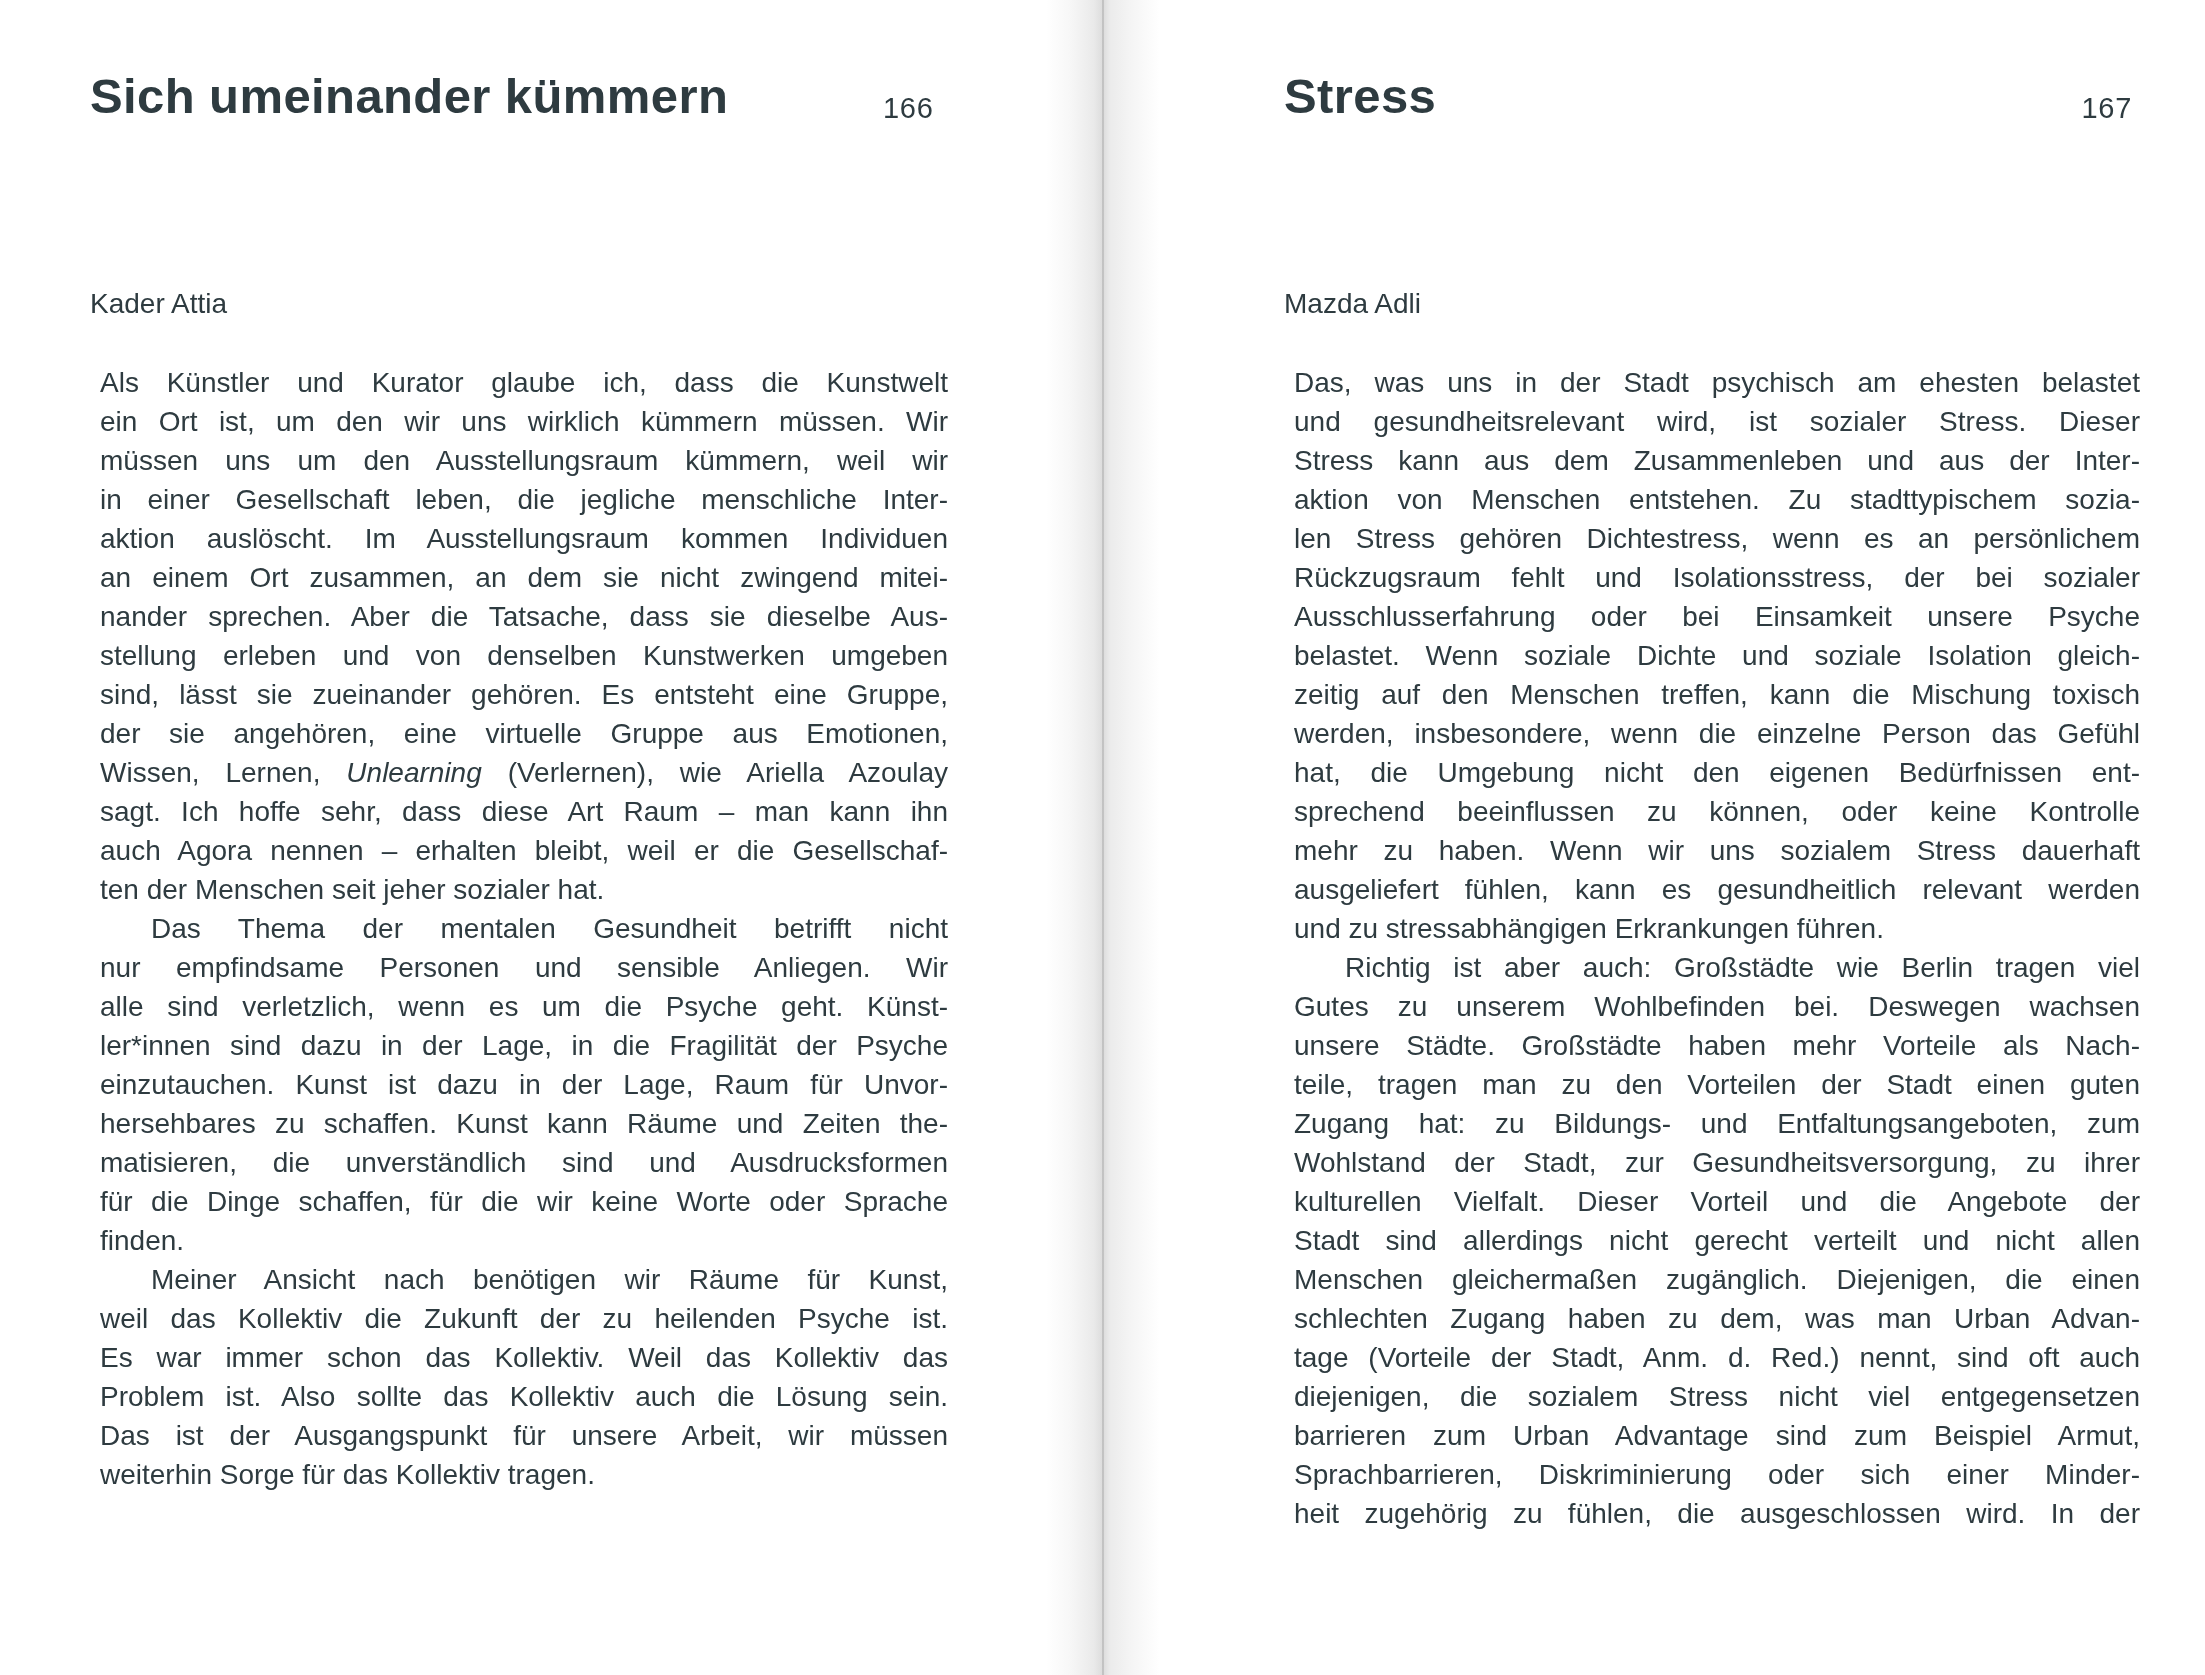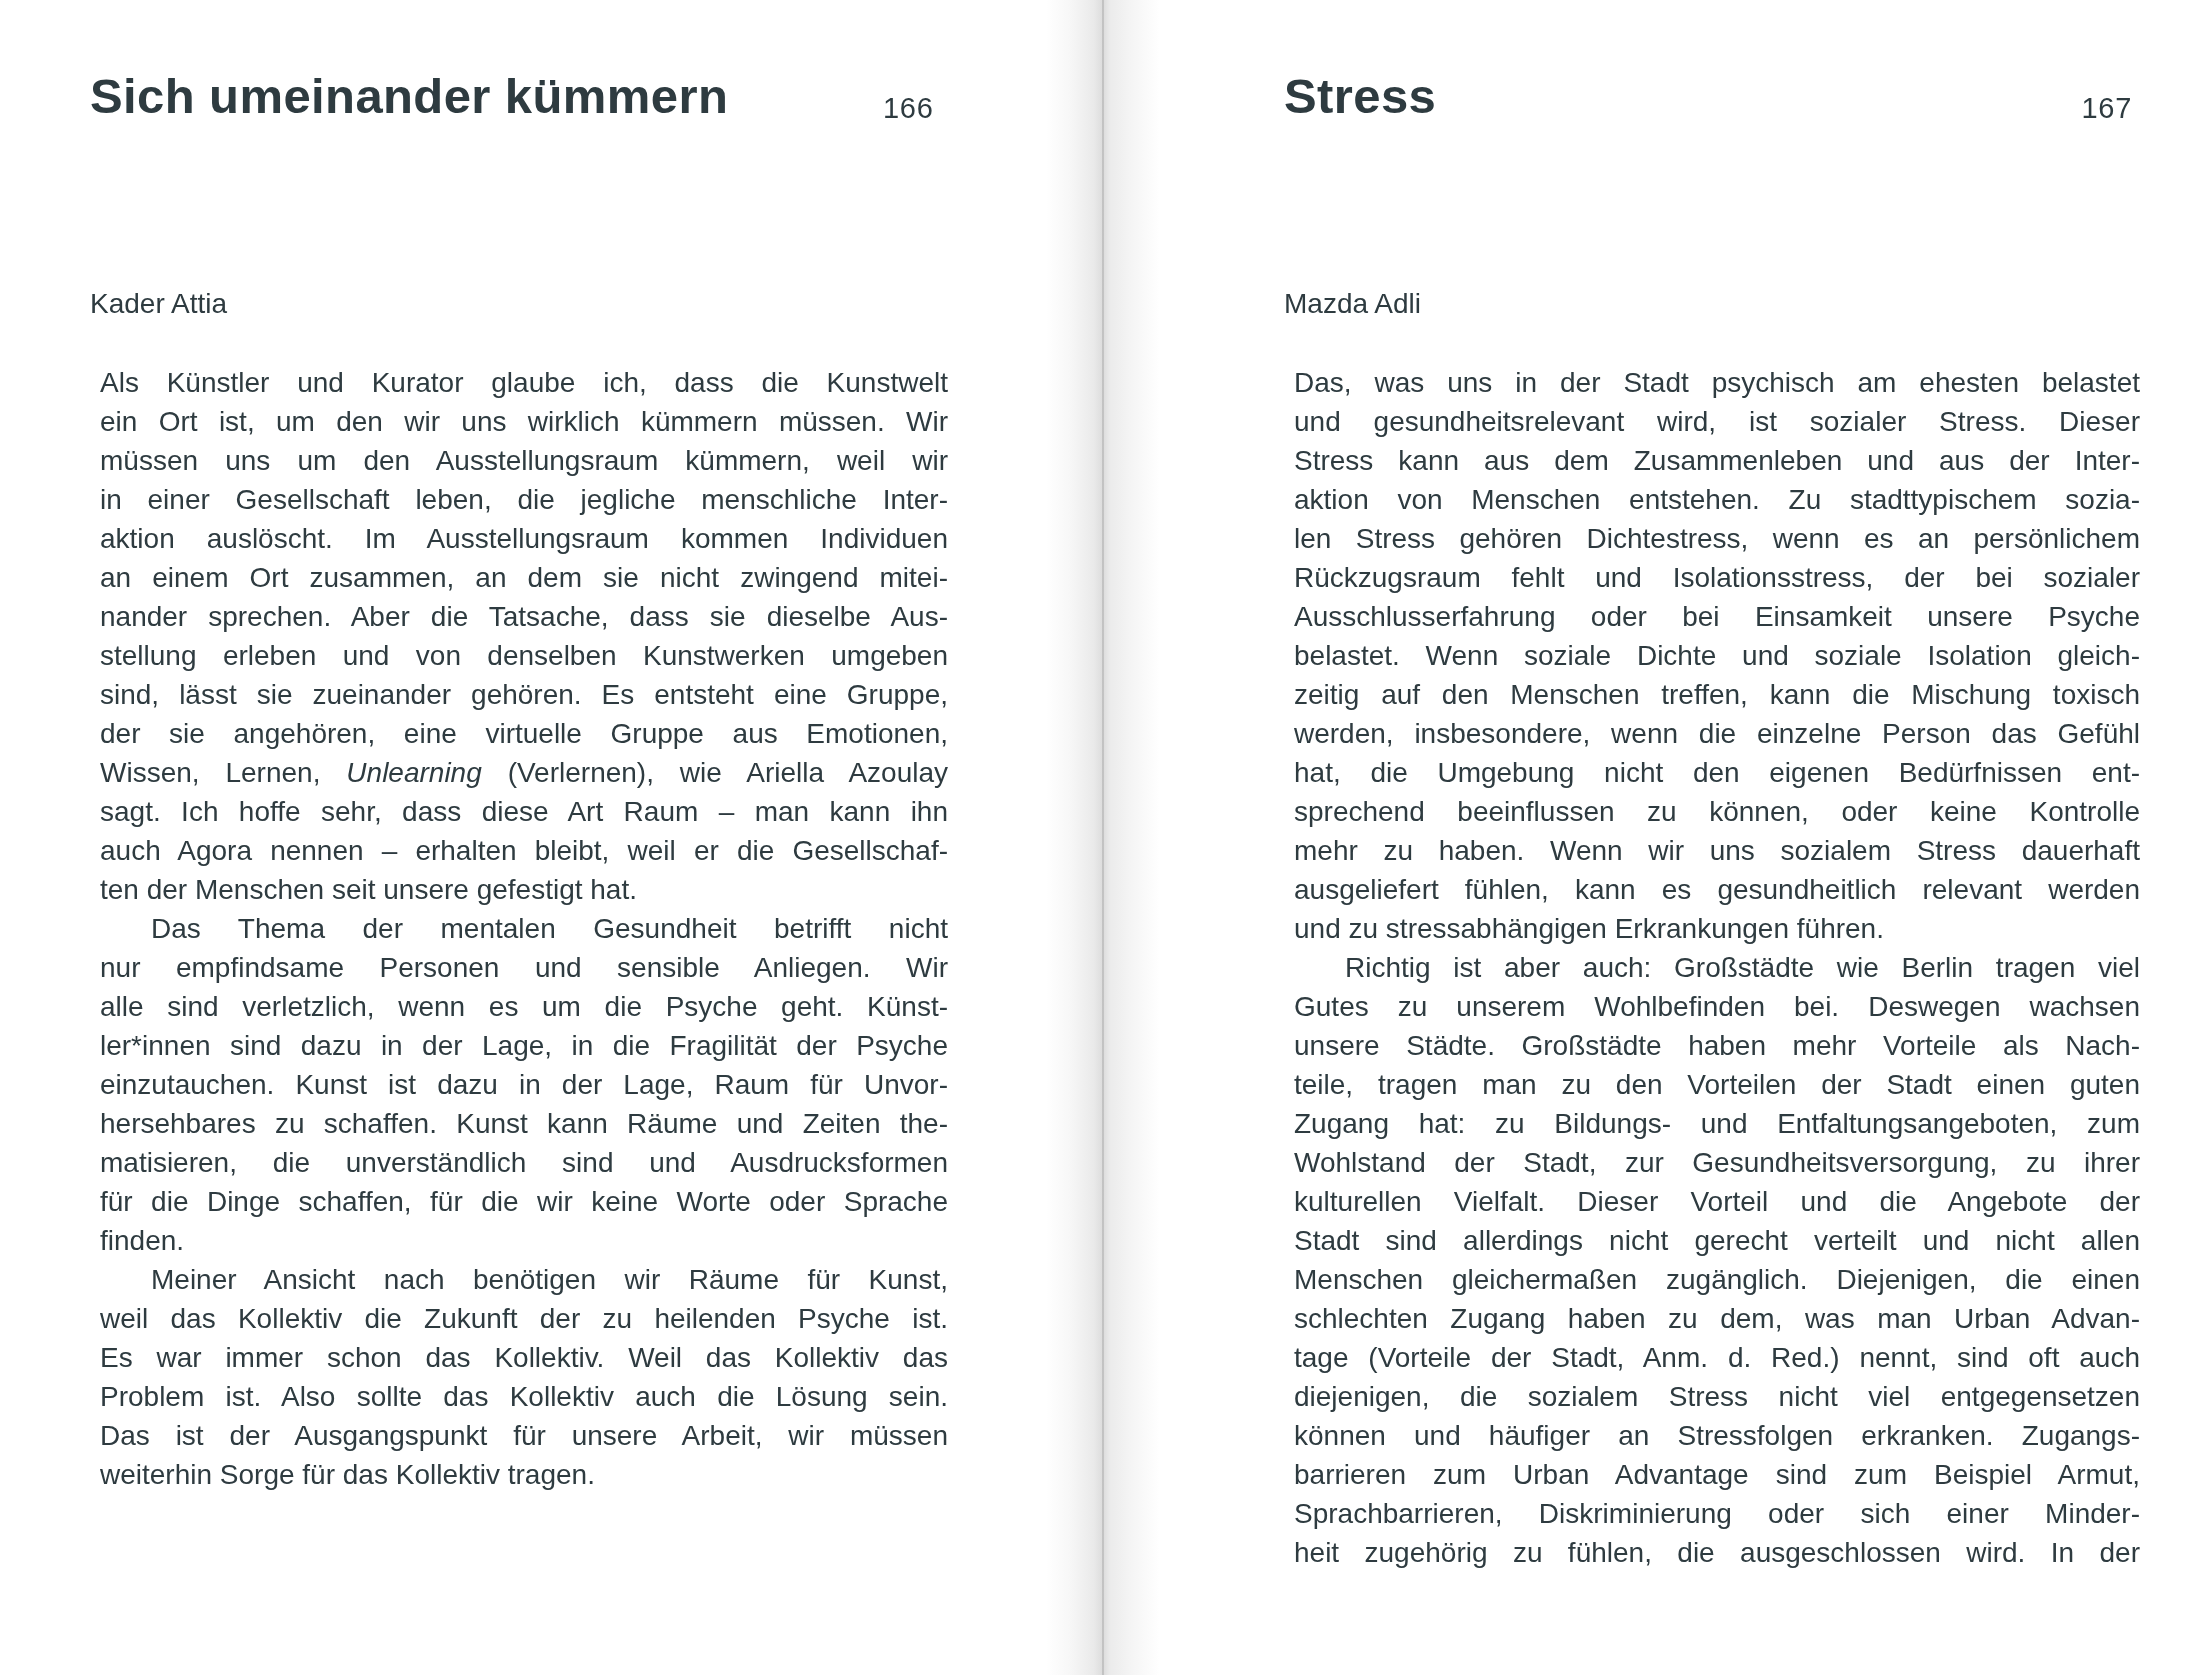--- a/index.html
+++ b/index.html
@@ -110,21 +110,21 @@
         <div class="line">in einer Gesellschaft leben, die jegliche menschliche Inter-</div>
         <div class="line">aktion auslöscht. Im Ausstellungsraum kommen Individuen</div>
         <div class="line">an einem Ort zusammen, an dem sie nicht zwingend mitei-</div>
         <div class="line">nander sprechen. Aber die Tatsache, dass sie dieselbe Aus-</div>
         <div class="line">stellung erleben und von denselben Kunstwerken umgeben</div>
         <div class="line">sind, lässt sie zueinander gehören. Es entsteht eine Gruppe,</div>
         <div class="line">der sie angehören, eine virtuelle Gruppe aus Emotionen,</div>
         <div class="line">Wissen, Lernen, <i>Unlearning</i> (Verlernen), wie Ariella Azoulay</div>
         <div class="line">sagt. Ich hoffe sehr, dass diese Art Raum – man kann ihn</div>
         <div class="line">auch Agora nennen – erhalten bleibt, weil er die Gesellschaf-</div>
-        <div class="line ragged">ten der Menschen seit unsere gefestigt hat.</div>
+        <div class="line ragged">ten der Menschen seit jeher sozialer hat.</div>
       </div>
       <div class="para">
         <div class="line indent">Das Thema der mentalen Gesundheit betrifft nicht</div>
         <div class="line">nur empfindsame Personen und sensible Anliegen. Wir</div>
         <div class="line">alle sind verletzlich, wenn es um die Psyche geht. Künst-</div>
         <div class="line">ler*innen sind dazu in der Lage, in die Fragilität der Psyche</div>
         <div class="line">einzutauchen. Kunst ist dazu in der Lage, Raum für Unvor-</div>
         <div class="line">hersehbares zu schaffen. Kunst kann Räume und Zeiten the-</div>
         <div class="line">matisieren, die unverständlich sind und Ausdrucksformen</div>
         <div class="line">für die Dinge schaffen, für die wir keine Worte oder Sprache</div>
@@ -167,21 +167,20 @@
         <div class="line">unsere Städte. Großstädte haben mehr Vorteile als Nach-</div>
         <div class="line">teile, tragen man zu den Vorteilen der Stadt einen guten</div>
         <div class="line">Zugang hat: zu Bildungs- und Entfaltungsangeboten, zum</div>
         <div class="line">Wohlstand der Stadt, zur Gesundheitsversorgung, zu ihrer</div>
         <div class="line">kulturellen Vielfalt. Dieser Vorteil und die Angebote der</div>
         <div class="line">Stadt sind allerdings nicht gerecht verteilt und nicht allen</div>
         <div class="line">Menschen gleichermaßen zugänglich. Diejenigen, die einen</div>
         <div class="line">schlechten Zugang haben zu dem, was man Urban Advan-</div>
         <div class="line">tage (Vorteile der Stadt, Anm. d. Red.) nennt, sind oft auch</div>
         <div class="line">diejenigen, die sozialem Stress nicht viel entgegensetzen</div>
-        <div class="line">können und häufiger an Stressfolgen erkranken. Zugangs-</div>
         <div class="line">barrieren zum Urban Advantage sind zum Beispiel Armut,</div>
         <div class="line">Sprachbarrieren, Diskriminierung oder sich einer Minder-</div>
         <div class="line">heit zugehörig zu fühlen, die ausgeschlossen wird. In der</div>
       </div>
     </div>
 
   <div class="gutter"></div>
   <div class="gutter-seam"></div>
 </div>
 

